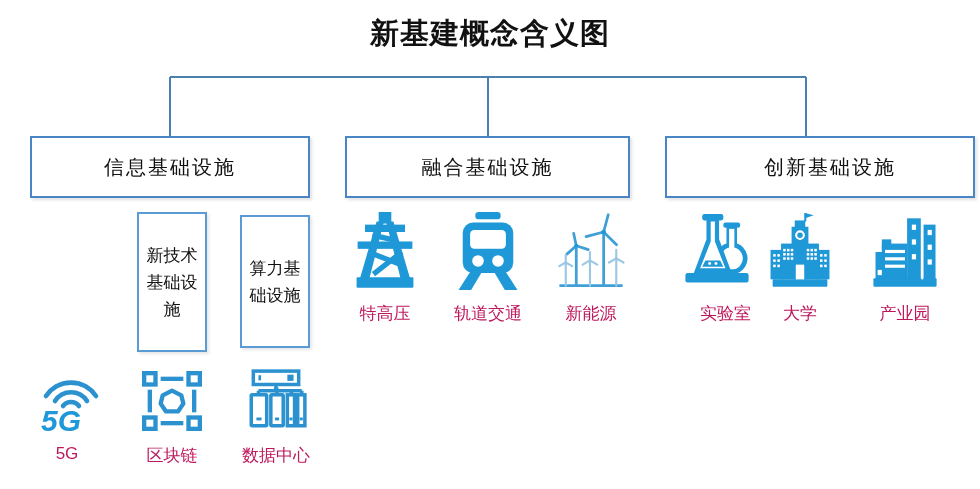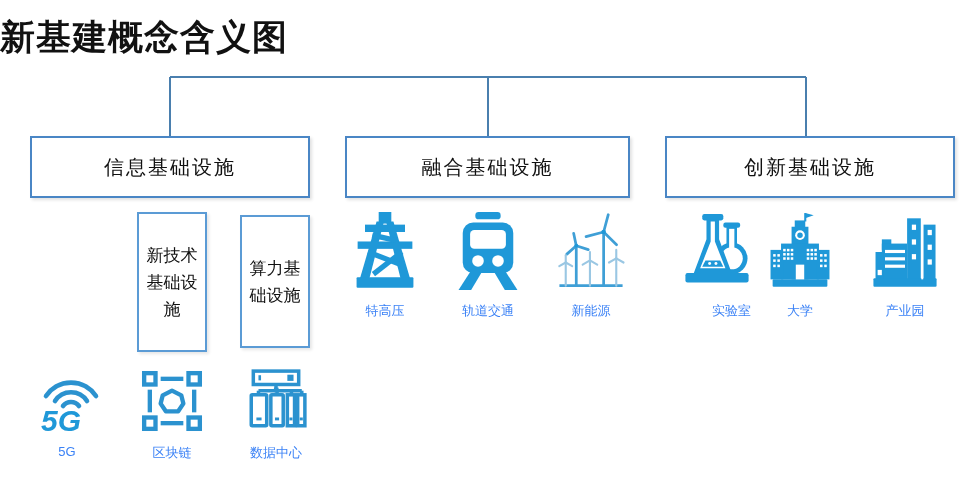--- a/index.html
+++ b/index.html
@@ -1,38 +1,38 @@
 <!DOCTYPE html>
 <html style="--text: #111111; --connector: #4a7fae; --box-border: #4a86c5; --subbox-border: #5b9bd5; --icon-blue: #1f98d8; --icon-outline: #2b92cf; --icon-med: #3f9fd6; --icon-light: #9ac7e3;"><head>
 <meta charset="utf-8">
 <style>
   html,body{margin:0;padding:0;background:#fff;}
   body{font-family:"Liberation Sans","DejaVu Sans",sans-serif;color:var(--text,#111);}
   .stage{position:relative;width:980px;height:489px;background:#fff;overflow:hidden;}
-  .title{position:absolute;left:0;top:14px;width:980px;
-         font-size:35px;font-weight:bold;letter-spacing:1px;color:var(--text,#111);}
+  .title{position:absolute;left:0;top:14px;width:980px;text-align:center;
+         font-size:29px;font-weight:bold;letter-spacing:1px;color:var(--text,#111);}
   .connector{position:absolute;left:0;top:0;}
   .connector line{stroke:var(--connector,#4a7fae);stroke-width:2;}
   .hdr-box{position:absolute;height:58px;border:2px solid var(--box-border,#4a86c5);
            background:#fff;box-shadow:2px 2px 3px rgba(0,0,0,.12);
            display:flex;align-items:center;justify-content:center;
            font-size:20px;letter-spacing:2px;color:#111;}
   .hdr-0{left:30px;top:136px;width:276px;}
   .hdr-1{left:345px;top:136px;width:281px;}
-  .hdr-2{left:665px;top:136px;width:286px;}
+  .hdr-2{left:665px;top:136px;width:286px;padding-left:20px;}
   .sub-box{position:absolute;border:2px solid var(--subbox-border,#5b9bd5);
            background:#fff;box-shadow:2px 2px 3px rgba(0,0,0,.10);
            display:flex;align-items:center;justify-content:center;text-align:center;}
   .sub-box span{display:block;width:54px;font-size:17px;line-height:27px;word-break:break-all;}
   .sub-0{left:35px;top:215px;width:64px;height:129px;}
   .sub-1{left:137px;top:212px;width:66px;height:136px;}
   .sub-2{left:240px;top:215px;width:66px;height:129px;}
   .item{position:absolute;width:96px;display:flex;flex-direction:column;align-items:center;}
   .item .ic{display:flex;align-items:flex-end;justify-content:center;}
-  .item .lab{margin-top:10px;font-size:13px;color:#3b82f6;white-space:nowrap;}
+  .item .lab{margin-top:10px;font-size:17px;color:#be185d;white-space:nowrap;}
   
   .fillb{fill:var(--icon-blue,#1f98d8);}
   .fillo{fill:var(--icon-outline,#2b92cf);}
   .fillw{fill:#fff;}
   .strokeo{stroke:var(--icon-outline,#2b92cf);fill:none;}
   .strokeb{stroke:var(--icon-blue,#1f98d8);fill:none;}
   .strokem{stroke:var(--icon-med,#3f9fd6);fill:none;}
   .strokel{stroke:var(--icon-light,#9ac7e3);fill:none;}
   .fivegtxt{fill:var(--icon-blue,#2e9ad6);font-size:30px;font-weight:bold;font-style:italic;
             font-family:"Liberation Sans",sans-serif;}

